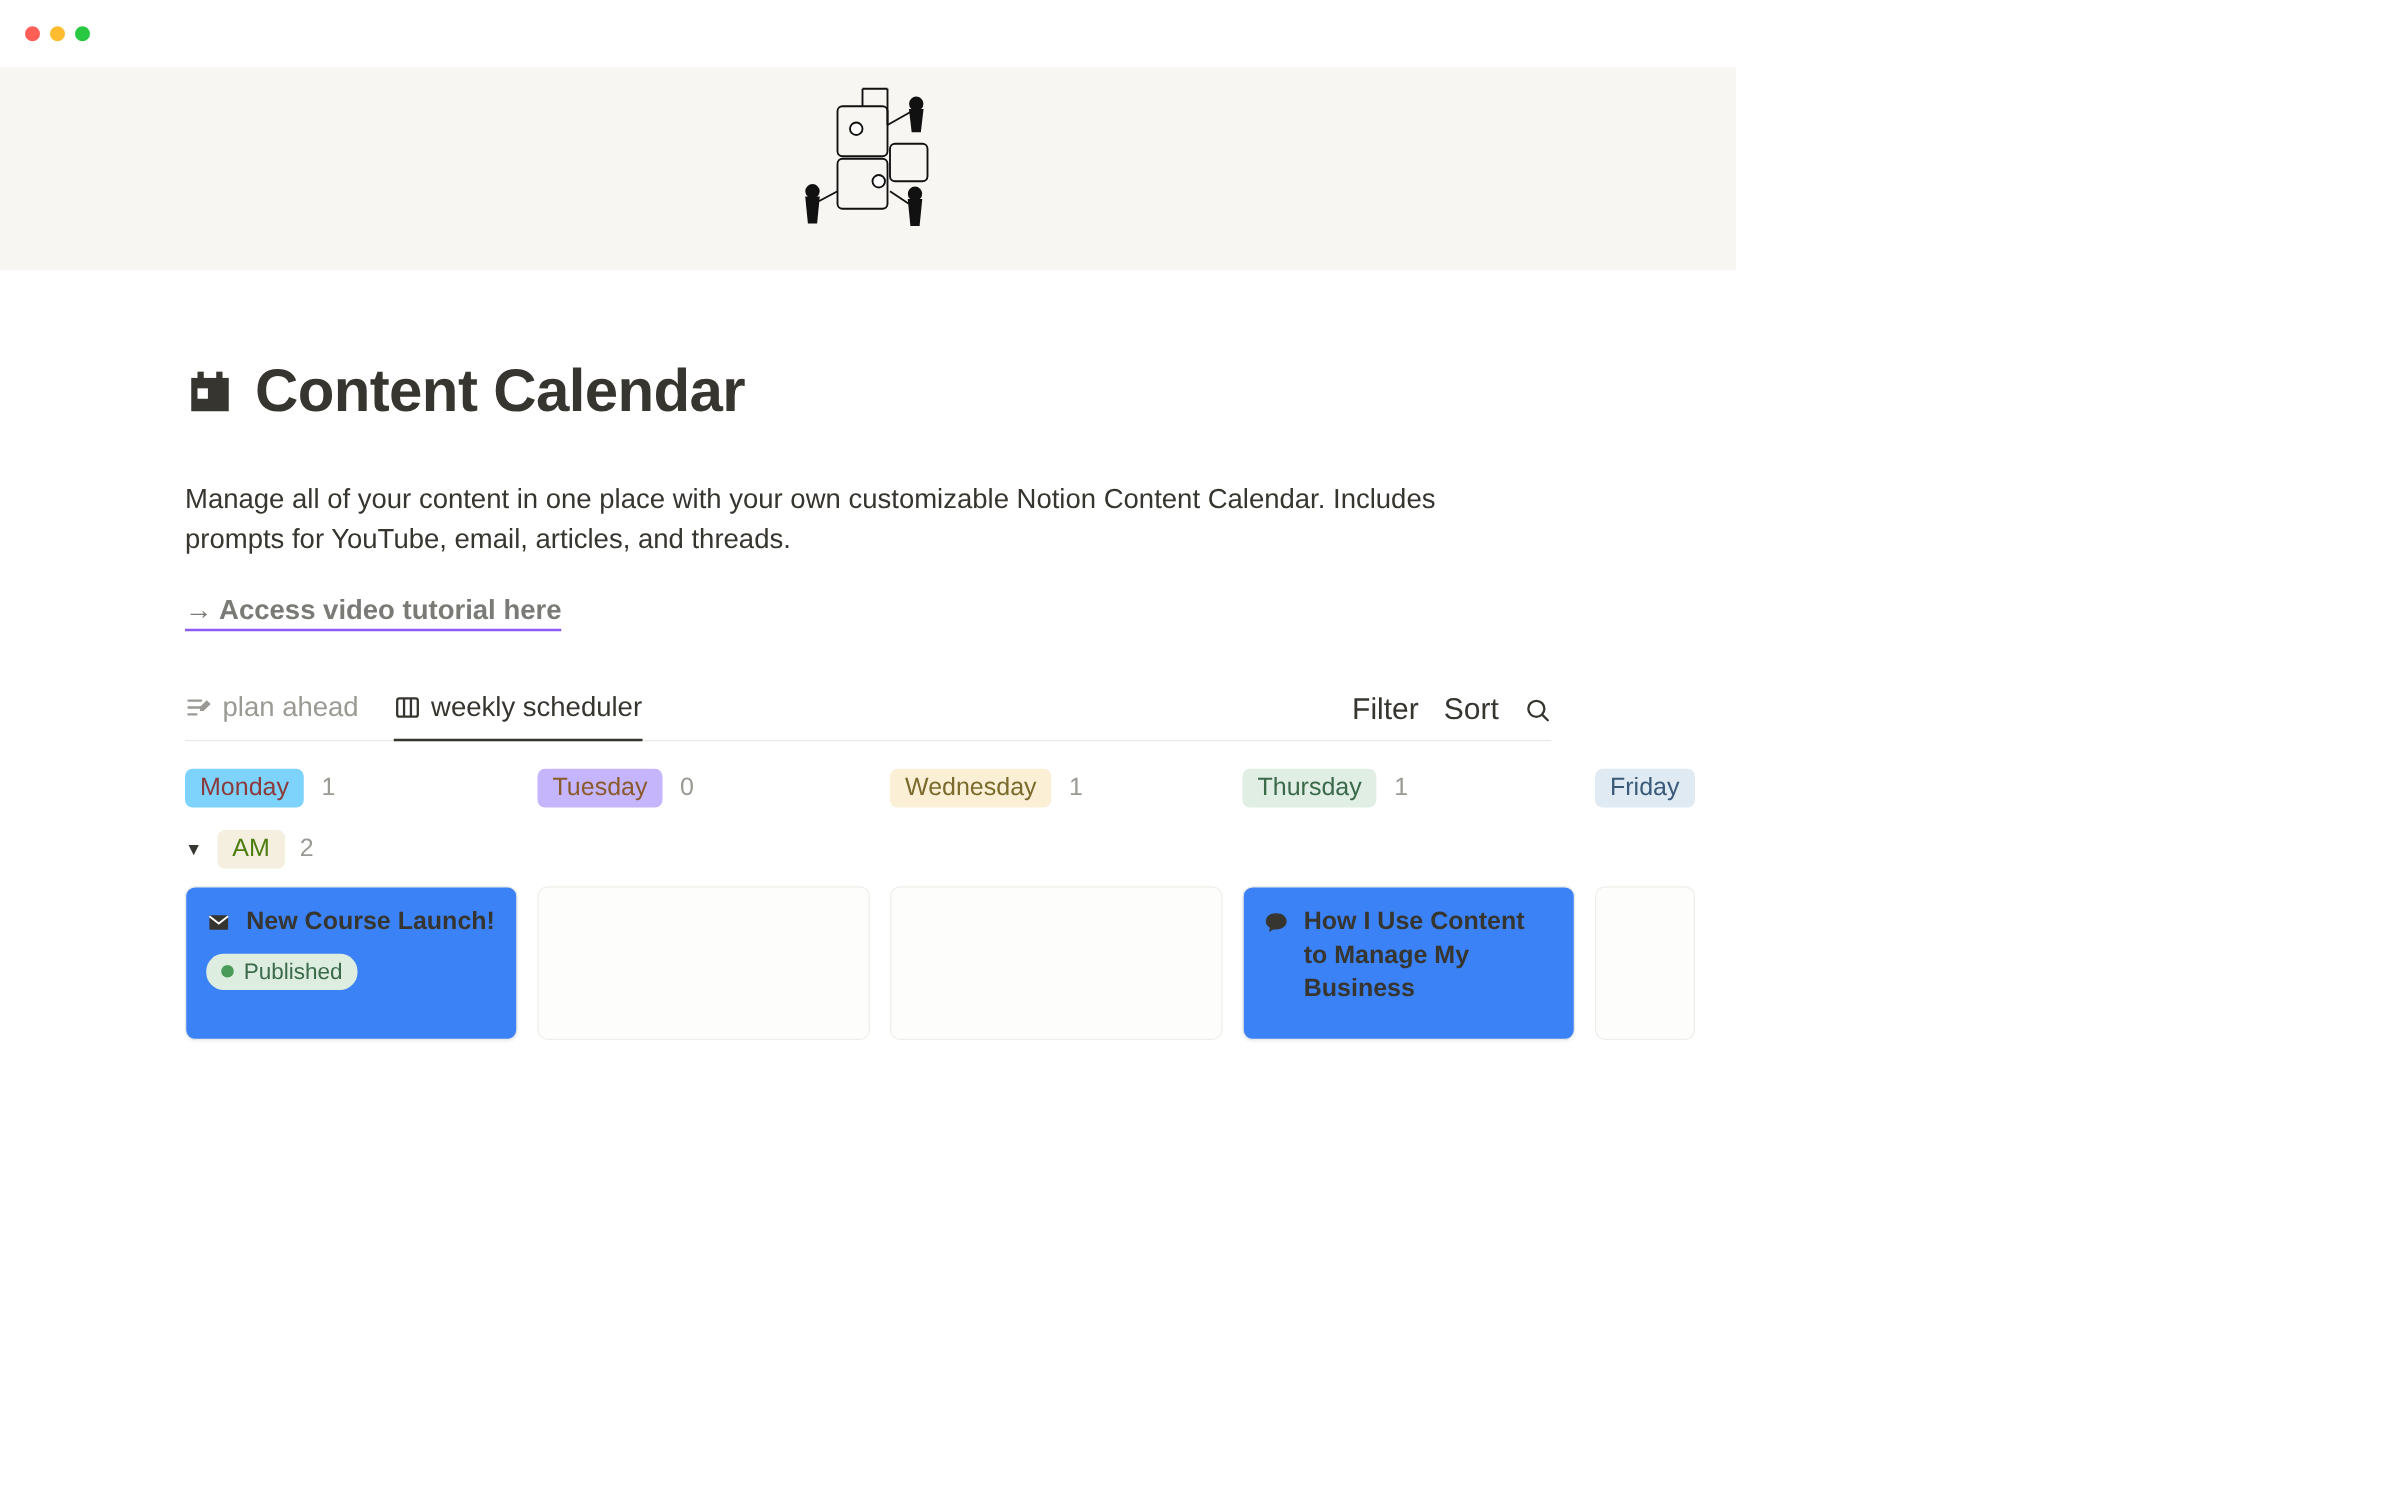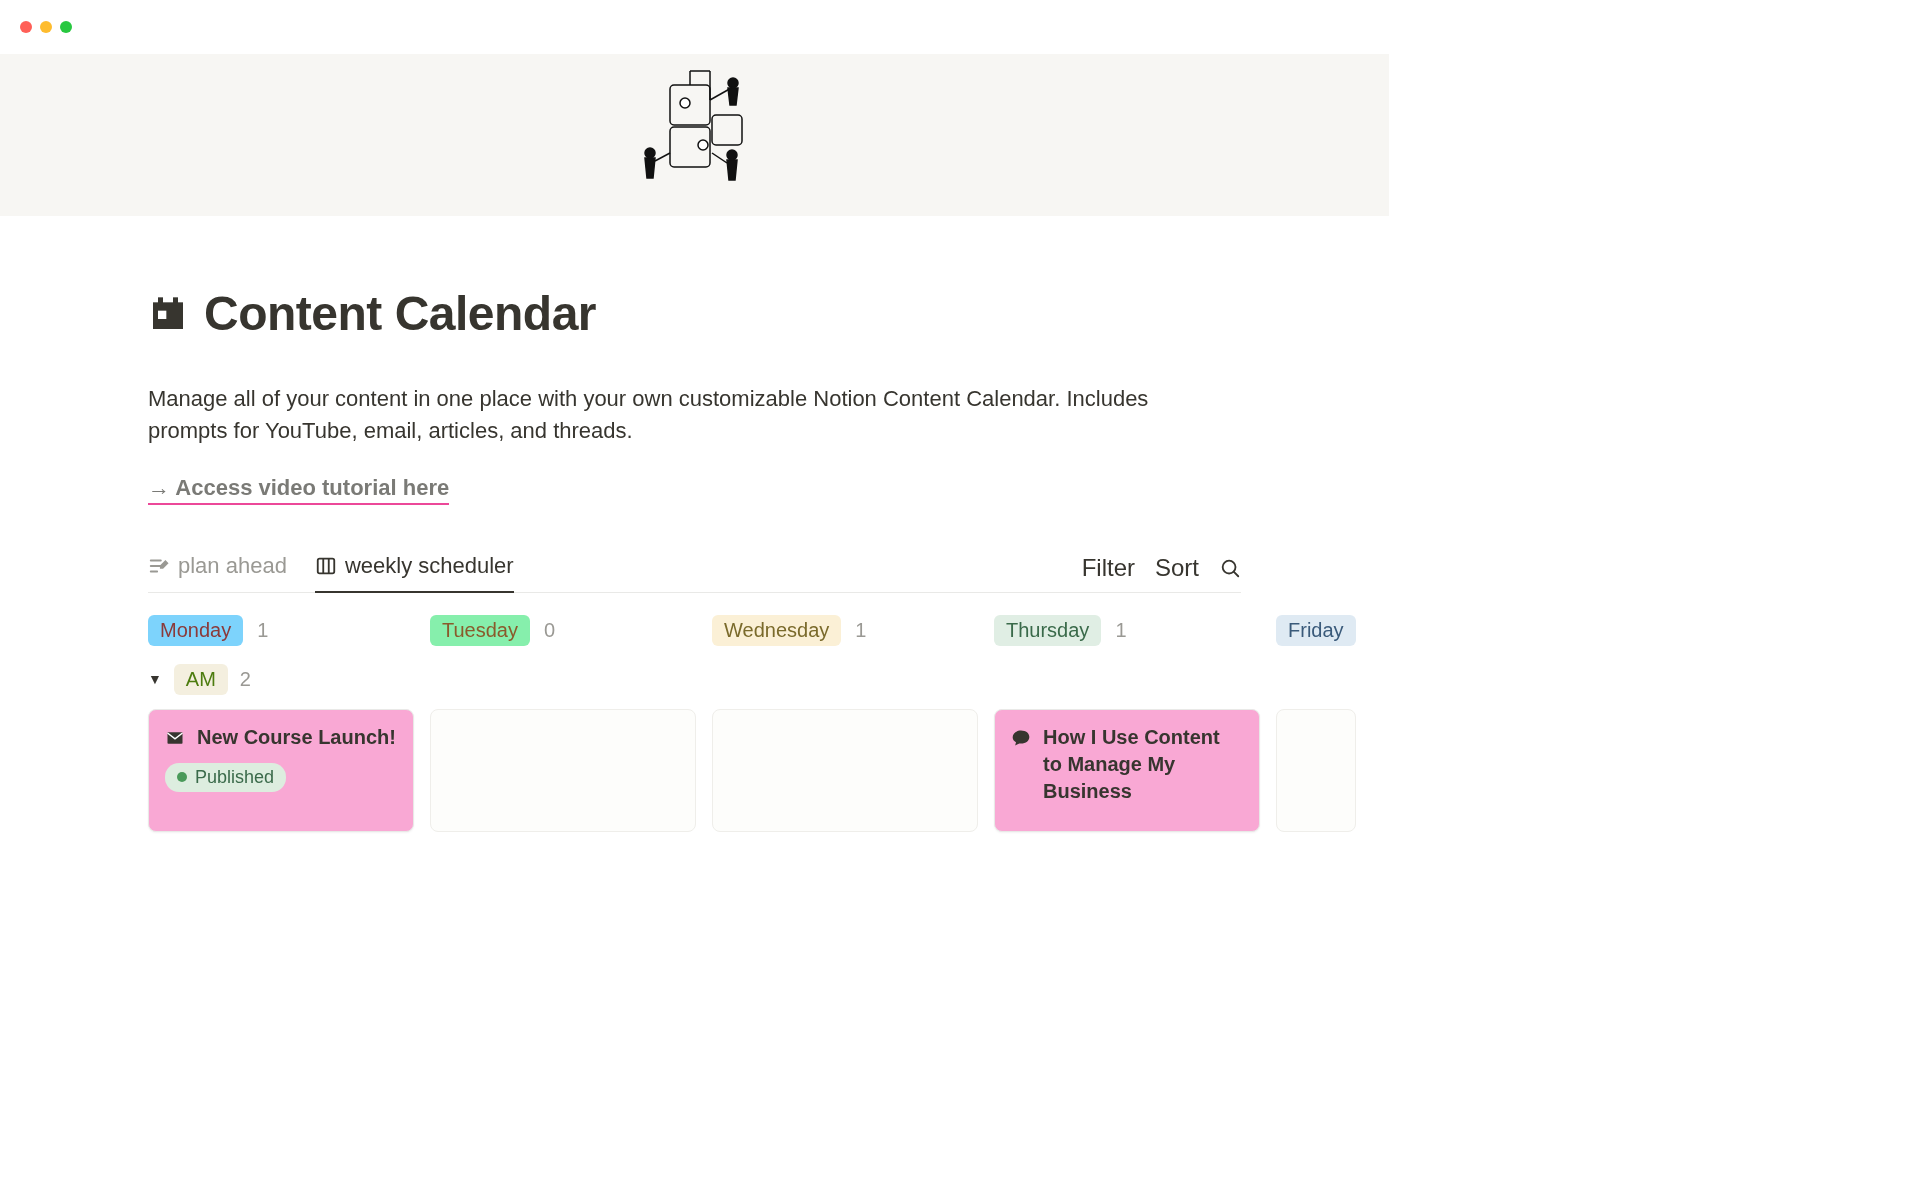--- a/index.html
+++ b/index.html
@@ -68,21 +68,21 @@
   line-height: 1.45;
   color: #37352f;
   margin-bottom: 28px;
   max-width: 1080px;
 }
 
 .tutorial-link {
   font-size: 22px;
   font-weight: 600;
   color: #7a7a76;
-  border-bottom: 2px solid #ec4899;
+  border-bottom: 2px solid #8b5cf6;
   padding-bottom: 2px;
   display: inline-block;
   margin-bottom: 40px;
 }
 
 
 .tabs-row {
   display: flex;
   align-items: center;
   border-bottom: 1px solid #e9e9e7;
@@ -139,21 +139,21 @@
   gap: 14px;
   margin-bottom: 18px;
 }
 .pill {
   font-size: 20px;
   font-weight: 500;
   padding: 4px 12px;
   border-radius: 6px;
 }
 .pill-red { background: #7dd3fc; color: #8b3a3a; }
-.pill-orange { background: #86efac; color: #8a5a2b; }
+.pill-orange { background: #c4b5fd; color: #8a5a2b; }
 .pill-yellow { background: #fbf0d6; color: #7a6a2b; }
 .pill-green { background: #e0eee4; color: #3a6a4a; }
 .pill-blue { background: #dfeaf3; color: #3a5a7a; }
 .pill-beige { background: #f4efdf; color: #4d7c0f; }
 .pill-pub { background: #ddeddf; color: #3a6a4a; }
 .col-count { font-size: 20px; color: #9a9994; }
 
 
 .group-row {
   display: flex;
@@ -177,21 +177,21 @@
   width: 266px;
   min-height: 112px;
   border-radius: 8px;
   flex-shrink: 0;
 }
 .card-empty {
   border: 1px solid #efeeea;
   background: #fdfdfb;
 }
 .card-filled {
-  background: #f9a8d4;
+  background: #3b82f6;
   border: 1px solid #e9e9e7;
   box-shadow: 0 1px 2px rgba(15,15,15,0.05);
   padding: 14px 16px;
 }
 .card-head {
   display: flex;
   align-items: flex-start;
   gap: 12px;
   margin-bottom: 12px;
 }

